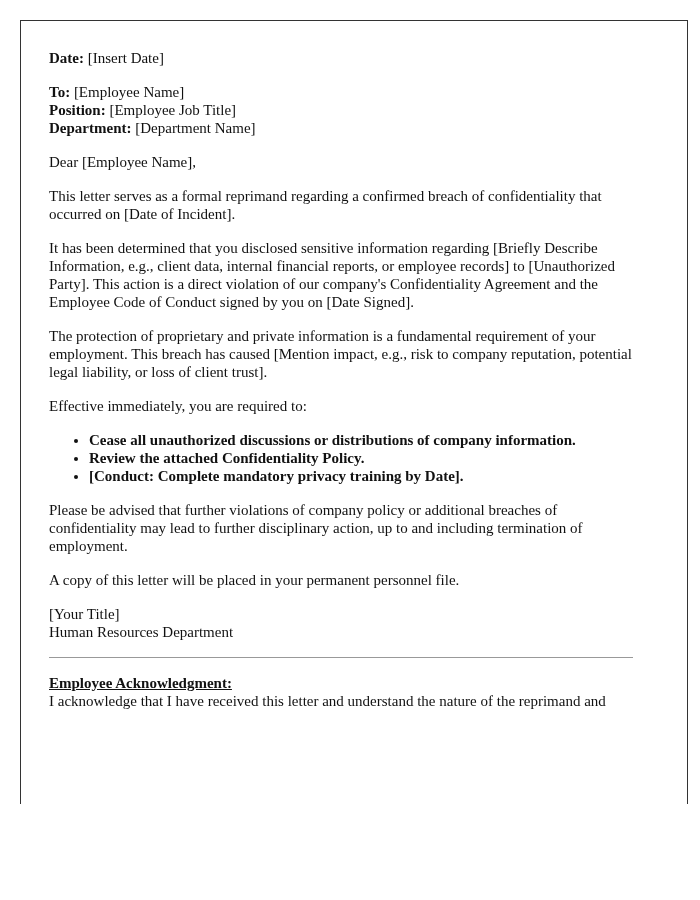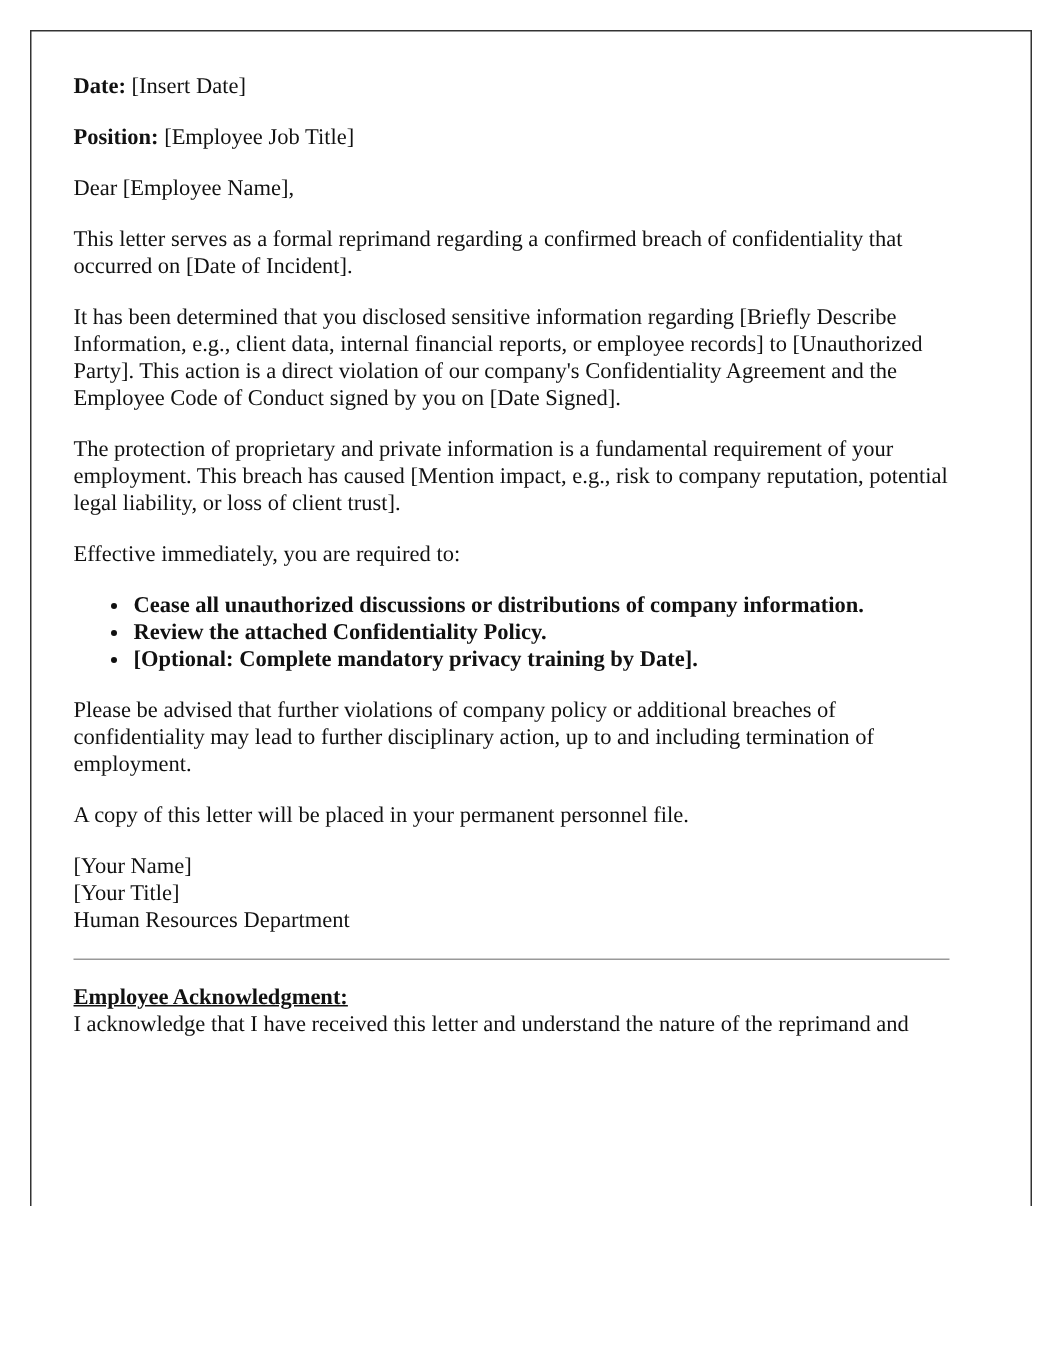--- a/index.html
+++ b/index.html
@@ -59,46 +59,53 @@
 <div class="page">
   <div class="content">
 
     <p class="block">
       <b>Date:</b>
       <span>[Insert Date]</span>
     </p>
 
     <div class="block">
       <p>
+        <b>To:</b>
+        <span>[Employee Name]</span>
+      </p>
+      <p>
         <b>Position:</b>
         <span>[Employee Job Title]</span>
+      </p>
+      <p>
+        <b>Department:</b>
+        <span>[Department Name]</span>
       </p>
     </div>
 
 
     <p class="block">Dear [Employee Name],</p>
 
     <p class="block">This letter serves as a formal reprimand regarding a confirmed breach of confidentiality that occurred on [Date of Incident].</p>
     <p class="block">It has been determined that you disclosed sensitive information regarding [Briefly Describe Information, e.g., client data, internal financial reports, or employee records] to [Unauthorized Party]. This action is a direct violation of our company's Confidentiality Agreement and the Employee Code of Conduct signed by you on [Date Signed].</p>
     <p class="block">The protection of proprietary and private information is a fundamental requirement of your employment. This breach has caused [Mention impact, e.g., risk to company reputation, potential legal liability, or loss of client trust].</p>
     <p class="block">Effective immediately, you are required to:</p>
 
     <ul>
       <li>Cease all unauthorized discussions or distributions of company information.</li>
       <li>Review the attached Confidentiality Policy.</li>
-      <li>[Optional: Complete mandatory privacy training by Date].</li>
+      <li>[Conduct: Complete mandatory privacy training by Date].</li>
     </ul>
 
     <p class="block">Please be advised that further violations of company policy or additional breaches of confidentiality may lead to further disciplinary action, up to and including termination of employment.</p>
 
     <p class="block">A copy of this letter will be placed in your permanent personnel file.</p>
 
 
     <div>
-      <p>[Your Name]</p>
       <p>[Your Title]</p>
       <p>Human Resources Department</p>
     </div>
 
     <hr>
 
     <p class="ack-heading">Employee Acknowledgment:</p>
 
     <p>I acknowledge that I have received this letter and understand the nature of the reprimand and</p>
 

